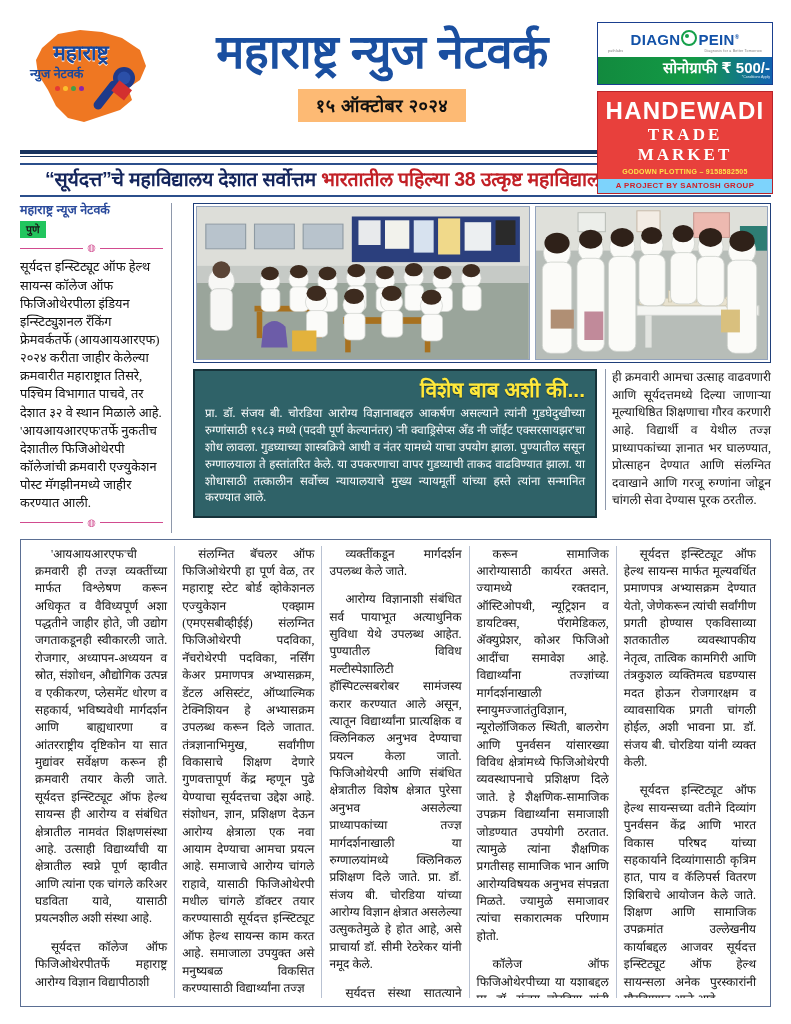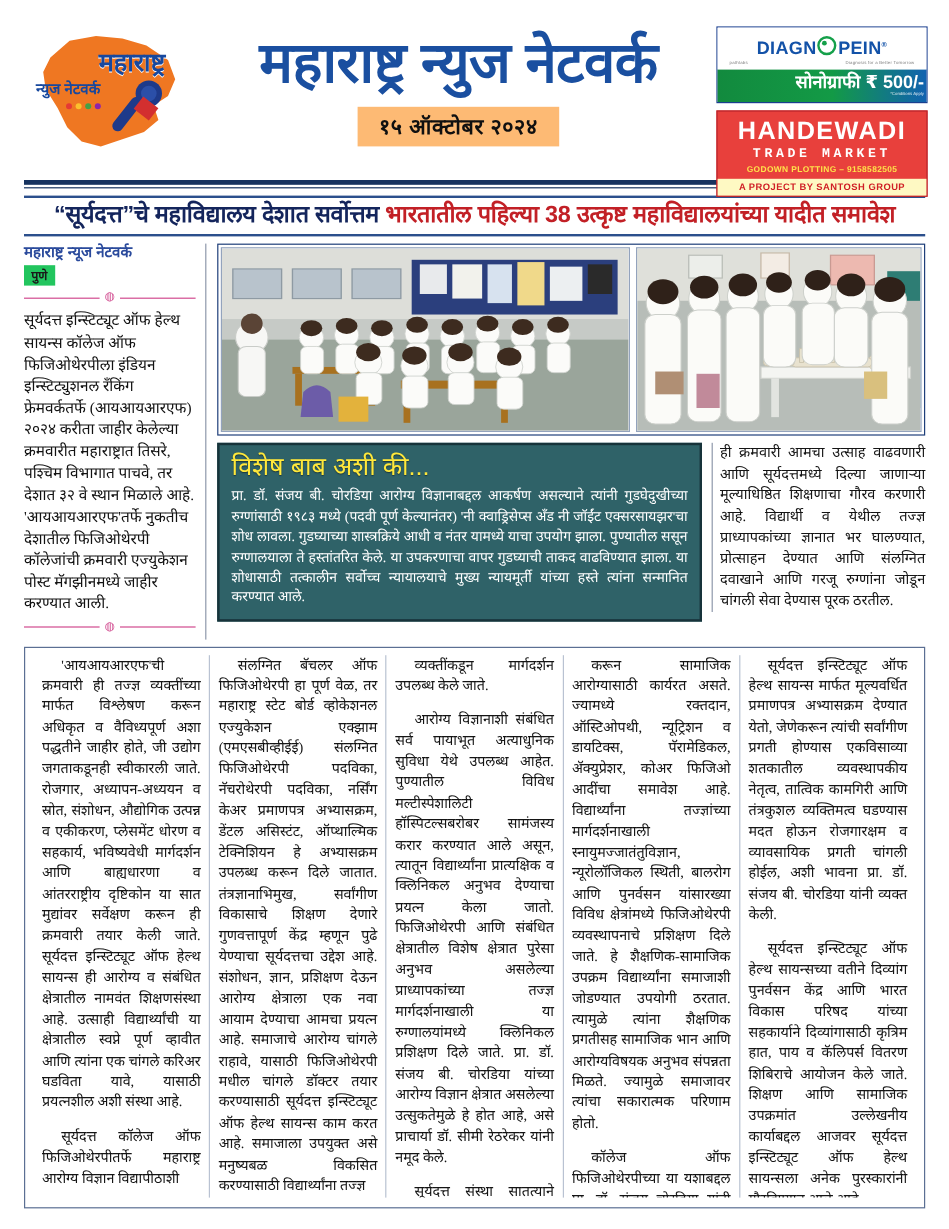--- a/index.html
+++ b/index.html
@@ -24,21 +24,21 @@
     box-sizing:border-box;
   }
   .logo-block{
     width:145px;height:125px;position:relative;flex:0 0 145px;
   }
   .logo-map{
     position:absolute;left:6px;top:4px;width:130px;height:108px;
   }
   .logo-map svg{display:block;width:130px;height:108px;}
   .logo-word{
-    position:absolute;left:33px;top:24px;width:110px;text-align:center;
+    position:absolute;left:4px;top:24px;width:110px;text-align:center;
     font-family:"Liberation Sans","DejaVu Sans",sans-serif;
     font-weight:bold;font-size:21px;color:#17489e;line-height:1;
     text-shadow:0 1px 0 #fff;
   }
   .logo-sub{
     position:absolute;left:8px;top:50px;width:120px;text-align:left;
     font-family:"Liberation Sans","DejaVu Sans",sans-serif;
     font-weight:bold;font-size:12.5px;color:#17489e;line-height:1;
   }
   .logo-dots{position:absolute;left:33px;top:68px;display:flex;gap:3px;}
@@ -94,35 +94,35 @@
     color:#fff;text-align:right;padding:3px 2px 4px 2px;
     font-family:"Liberation Sans","DejaVu Sans",sans-serif;
     font-weight:bold;font-size:15px;line-height:1.05;
   }
   .ad-diag .bottom small{
     display:block;font-size:3.6px;font-weight:normal;opacity:.85;
   }
   .ad-hande{border:1.5px solid #b8232a;background:#e8403c;text-align:center;padding:0;}
   .ad-hande .h1{
     font-family:"Liberation Sans","DejaVu Sans",sans-serif;
-    font-weight:bold;font-size:21px;color:#fff;letter-spacing:1.2px;
+    font-weight:bold;font-size:24px;color:#fff;letter-spacing:1.2px;
     padding:6px 0 0 0;line-height:1.05;
   }
   .ad-hande .h2{
-    font-family:Liberation Mono, monospace;
-    font-weight:bold;font-size:11px;color:#fff;letter-spacing:3px;
+    font-family:Liberation Serif, serif;
+    font-weight:bold;font-size:17px;color:#fff;letter-spacing:3px;
     padding:2px 0 3px 0;
   }
   .ad-hande .h3{
     font-family:"Liberation Sans","DejaVu Sans",sans-serif;
     font-weight:bold;font-size:7px;color:#ffe24a;letter-spacing:0.3px;
     padding:0 0 4px 0;
   }
   .ad-hande .h4{
-    background:#fef9c3;color:#d01f26;
+    background:#7dd3fc;color:#d01f26;
     font-family:"Liberation Sans","DejaVu Sans",sans-serif;
     font-weight:bold;font-size:7.8px;letter-spacing:0.4px;padding:2px 0 3px 0;
   }
 
   .rule-thick{height:4px;background:#17335f;margin:0 20px;}
   .rule-thin{height:1px;background:#17335f;margin:2px 20px 0 20px;}
 
   
   .headline-wrap{
     margin:6px 20px 0 20px;
@@ -133,21 +133,21 @@
     font-family:"Liberation Sans","DejaVu Sans",sans-serif;
     font-weight:bold;font-size:19.5px;line-height:1.2;
     color:#14255c;text-align:center;white-space:nowrap;
     letter-spacing:-0.2px;
   }
   .headline .hl-red{color:#c22026;}
 
   
   .content{
     margin:6px 20px 0 20px;
-    display:flex;gap:0;align-items:flex-start;
+    display:flex;gap:12px;align-items:flex-start;
   }
   .lead-col{
     flex:0 0 152px;width:152px;
     border-right:1px solid #8e98ab;
     padding-right:8px;box-sizing:border-box;
   }
   .kicker{
     font-family:"Liberation Sans","DejaVu Sans",sans-serif;
     font-weight:bold;font-size:12.5px;color:#2a4a9c;line-height:1.2;
   }
@@ -175,23 +175,23 @@
   .photo.right{flex:1 1 auto;height:152px;}
   .photo svg{display:block;width:100%;height:100%;}
 
   .lower-media{display:flex;gap:8px;margin-top:6px;align-items:flex-start;}
   .feature-box{
     flex:0 0 404px;width:404px;
     background:#2f6268;border:2px solid #17333a;
     padding:7px 10px 9px 10px;box-sizing:border-box;
   }
   .feature-title{
-    text-align:left;color:#ffe83b;
-    font-family:"Liberation Sans","DejaVu Sans",sans-serif;
-    font-weight:normal;font-size:21px;line-height:1.1;margin-bottom:5px;
+    text-align:right;color:#ffe83b;
+    font-family:"Liberation Sans","DejaVu Sans",sans-serif;
+    font-weight:bold;font-size:21px;line-height:1.1;margin-bottom:5px;
     text-shadow:0 1px 1px rgba(0,0,0,.45);
   }
   .feature-text{
     color:#ffffff;font-size:11.6px;line-height:1.45;text-align:justify;
     font-family:"Liberation Serif","DejaVu Serif",serif;
   }
   .side-col{
     flex:1 1 auto;
     font-size:12.1px;line-height:1.45;text-align:justify;
     font-family:"Liberation Serif","DejaVu Serif",serif;

